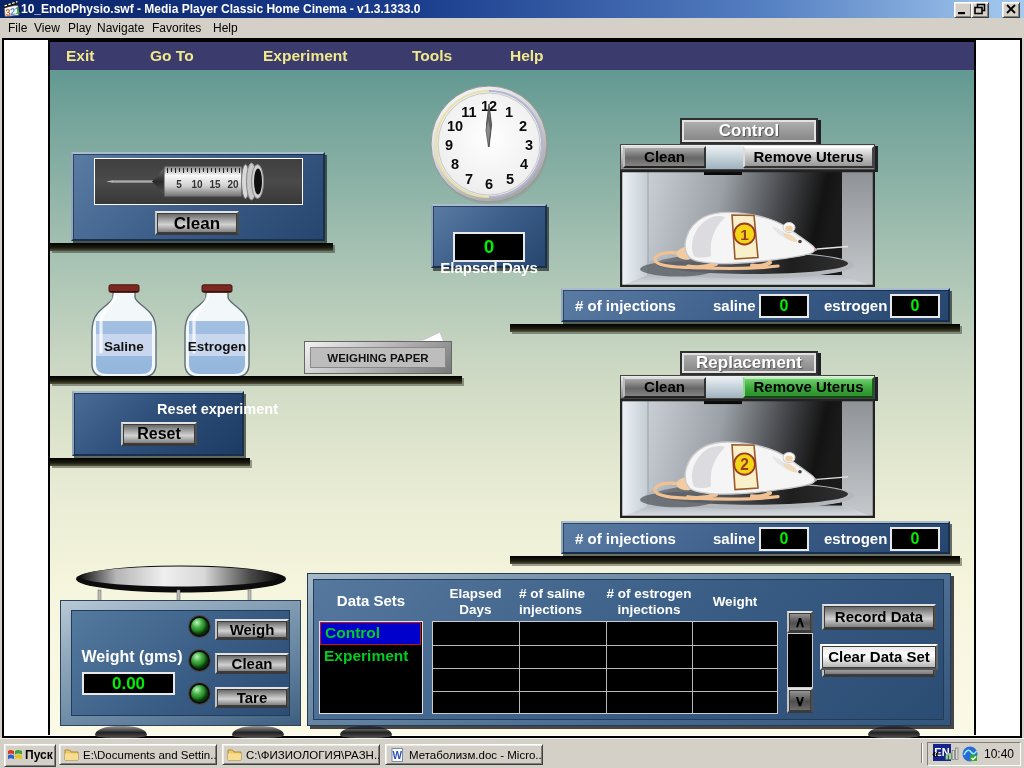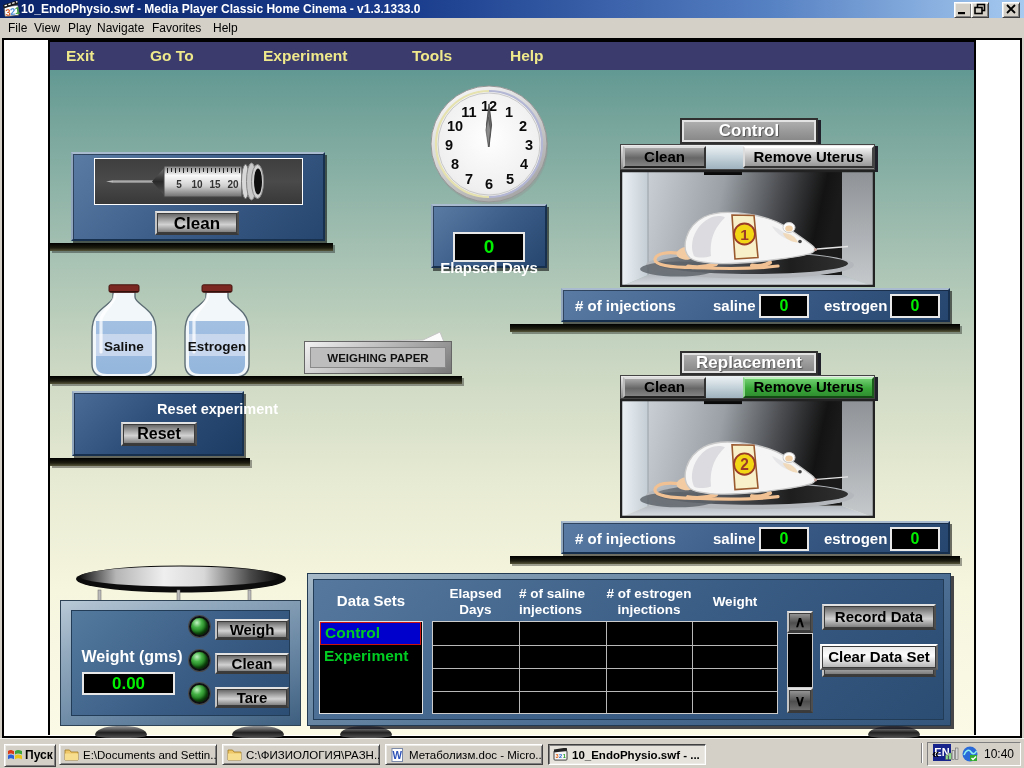--- a/index.html
+++ b/index.html
@@ -413,30 +413,20 @@
       </svg>
       <span>C:\ФИЗИОЛОГИЯ\РАЗН...</span>
     </div>
  <div class="abs tbtn" style="left:385px;">
       <svg class="fold" width="14" height="14" viewBox="0 0 14 14">
         <rect x="2" y="0.5" width="10.5" height="13" fill="#fff" stroke="#7a8aa8" stroke-width="1"></rect>
         <text x="7.2" y="11" font-size="10" font-weight="bold" fill="#2a50b8" text-anchor="middle">W</text>
       </svg>
       <span>Метаболизм.doc - Micro...</span>
     </div>
- <div class="abs tbtn tactive" style="left:548px;">
-      <svg class="fold" width="15" height="13" viewBox="0 0 16 14">
-        <rect x="1" y="3" width="14" height="10" rx="1" fill="#f5f5f5" stroke="#333" stroke-width="1"></rect>
-        <rect x="1" y="0.5" width="14" height="3.5" fill="#222" transform="rotate(-8 8 2)"></rect>
-        <text x="2.5" y="11" font-size="6" font-weight="bold" fill="#e06010">3</text>
-        <text x="6.5" y="11" font-size="6" font-weight="bold" fill="#2060d0">2</text>
-        <text x="10.5" y="11" font-size="6" font-weight="bold" fill="#20a020">1</text>
-      </svg>
-      <span style="font-weight:bold;">10_EndoPhysio.swf - ...</span>
-    </div>
  <div class="abs" style="left:933px;top:5px;width:18px;height:17px;background:#16248c;color:#fff;font-size:11px;font-weight:bold;text-align:center;line-height:17px;">EN</div>
  <div class="abs" style="left:921px;top:4px;width:1px;height:20px;background:#808080;border-right:1px solid #fff;"></div>
  <div class="abs" style="left:927px;top:3px;width:92px;height:22px;border:1px solid;border-color:#808080 #fff #fff #808080;">
   <span class="abs" style="left:4px;top:3px;font-size:13px;font-weight:bold;color:#000;">«</span>
   <svg class="abs" style="left:17px;top:4px;" width="15" height="13" viewBox="0 0 15 13">
    <rect x="0.5" y="8" width="2.6" height="4.5" fill="#8ee08e" stroke="#555" stroke-width="0.5"></rect>
    <rect x="3.8" y="6" width="2.6" height="6.5" fill="#8ee08e" stroke="#555" stroke-width="0.5"></rect>
    <rect x="7.1" y="3.5" width="2.6" height="9" fill="#d8d8d8" stroke="#555" stroke-width="0.5"></rect>
    <rect x="10.4" y="1" width="2.6" height="11.5" fill="#d8d8d8" stroke="#555" stroke-width="0.5"></rect>
   </svg>

